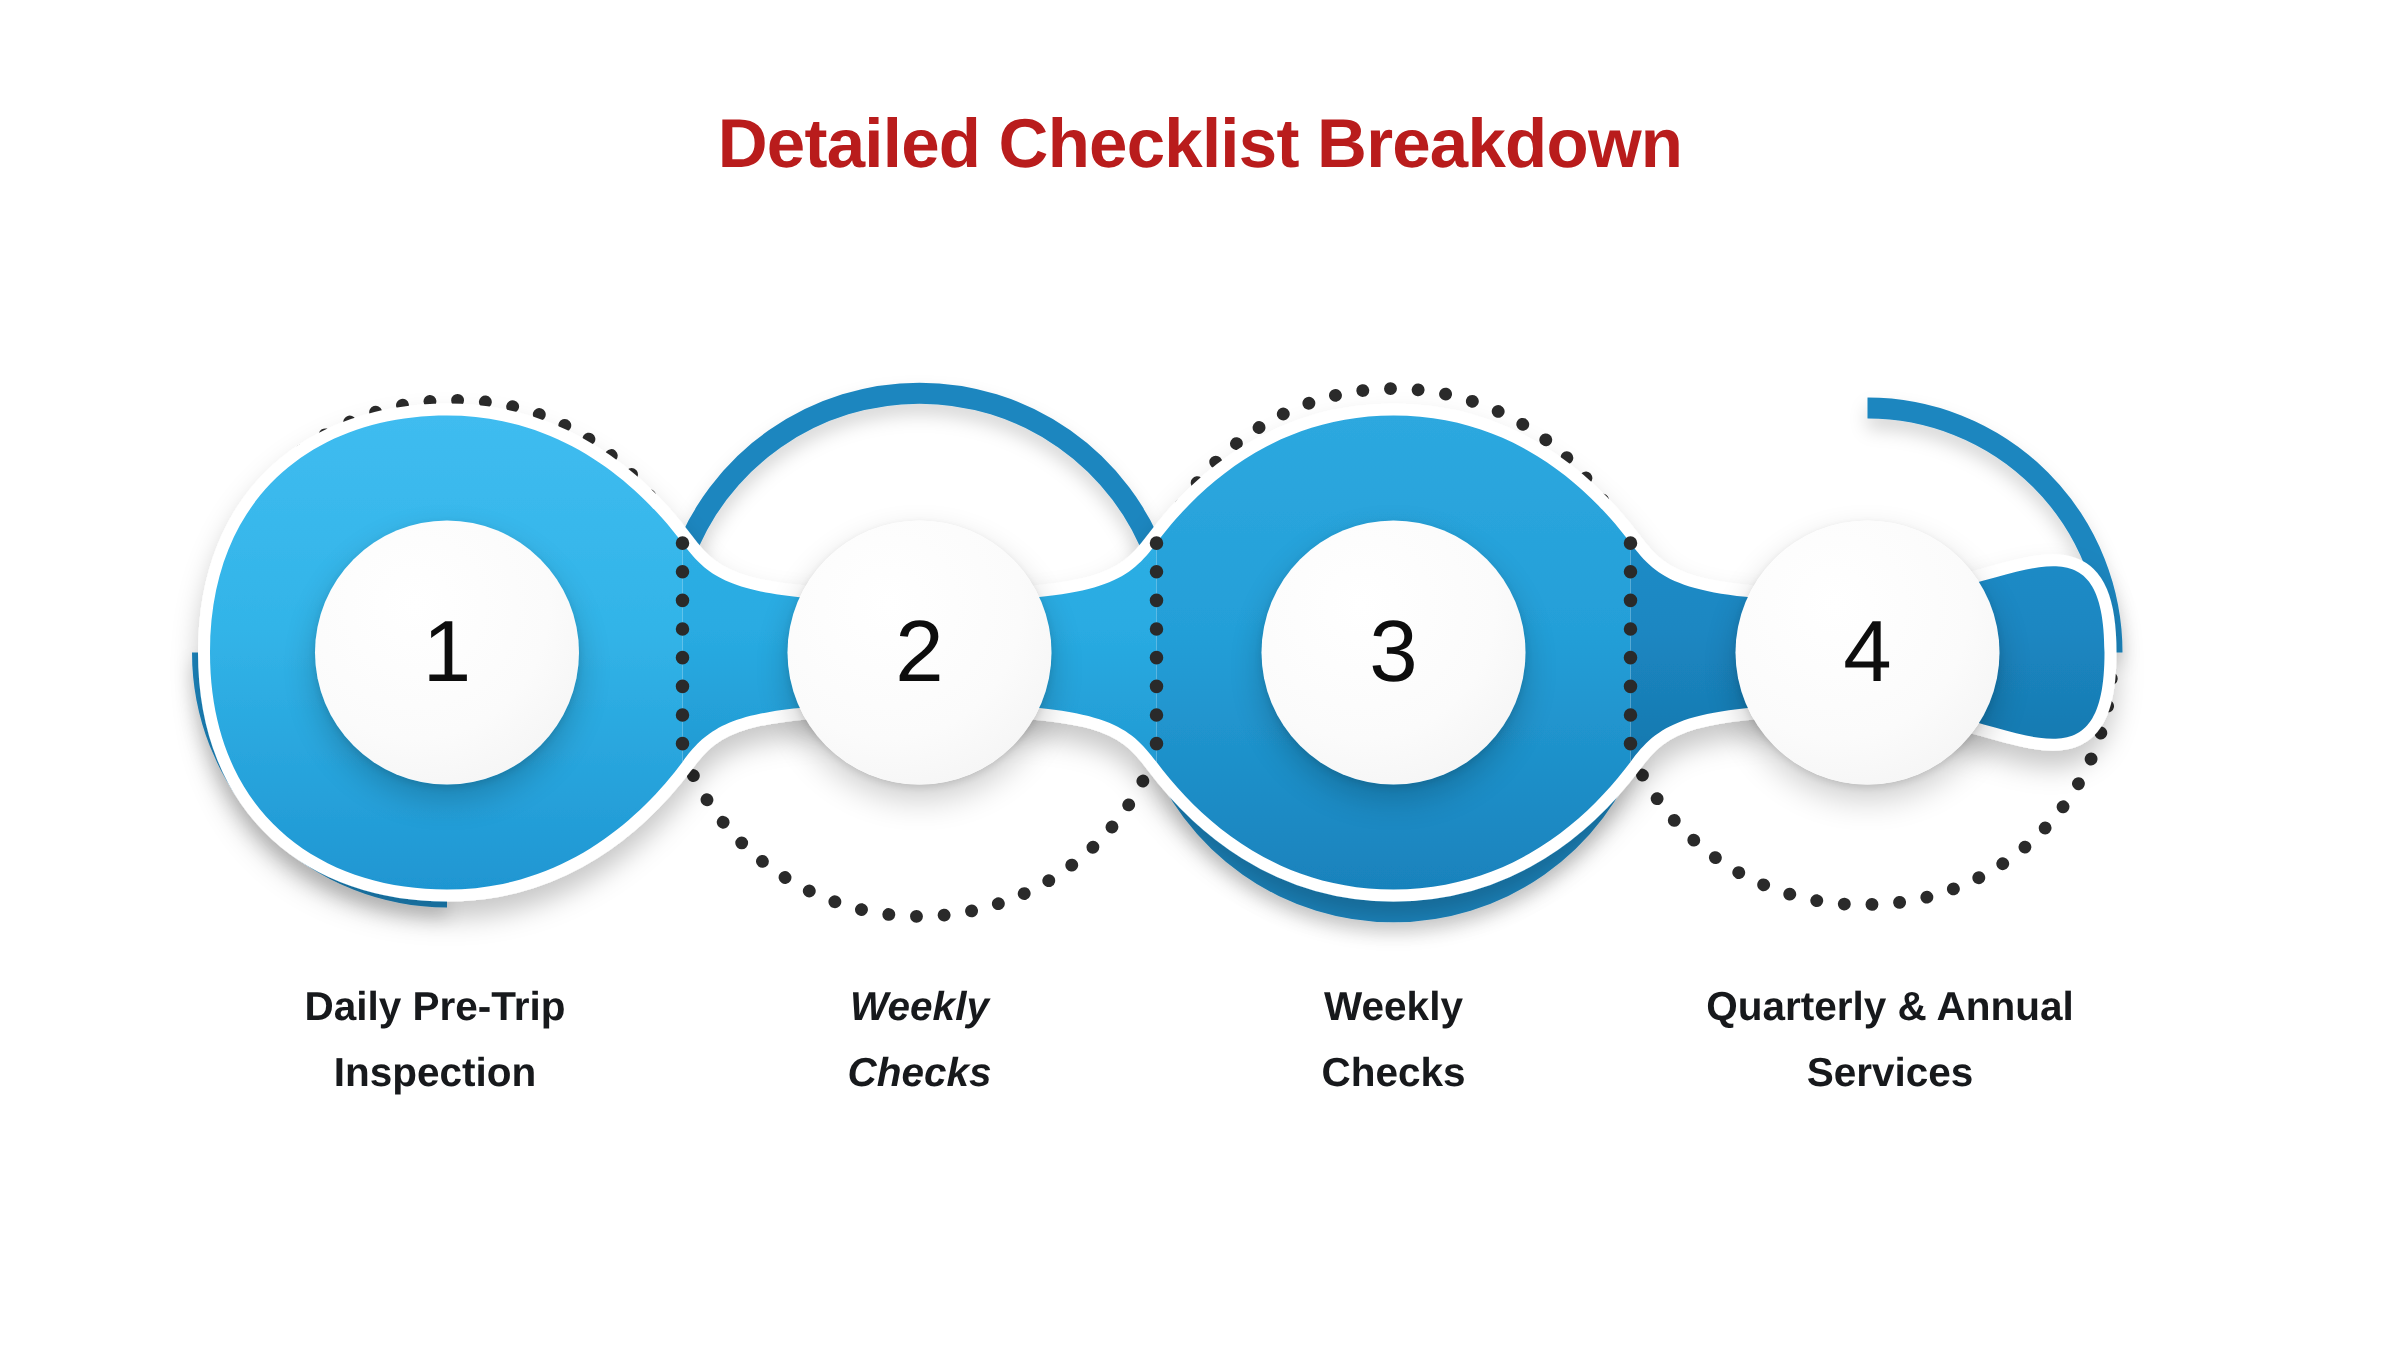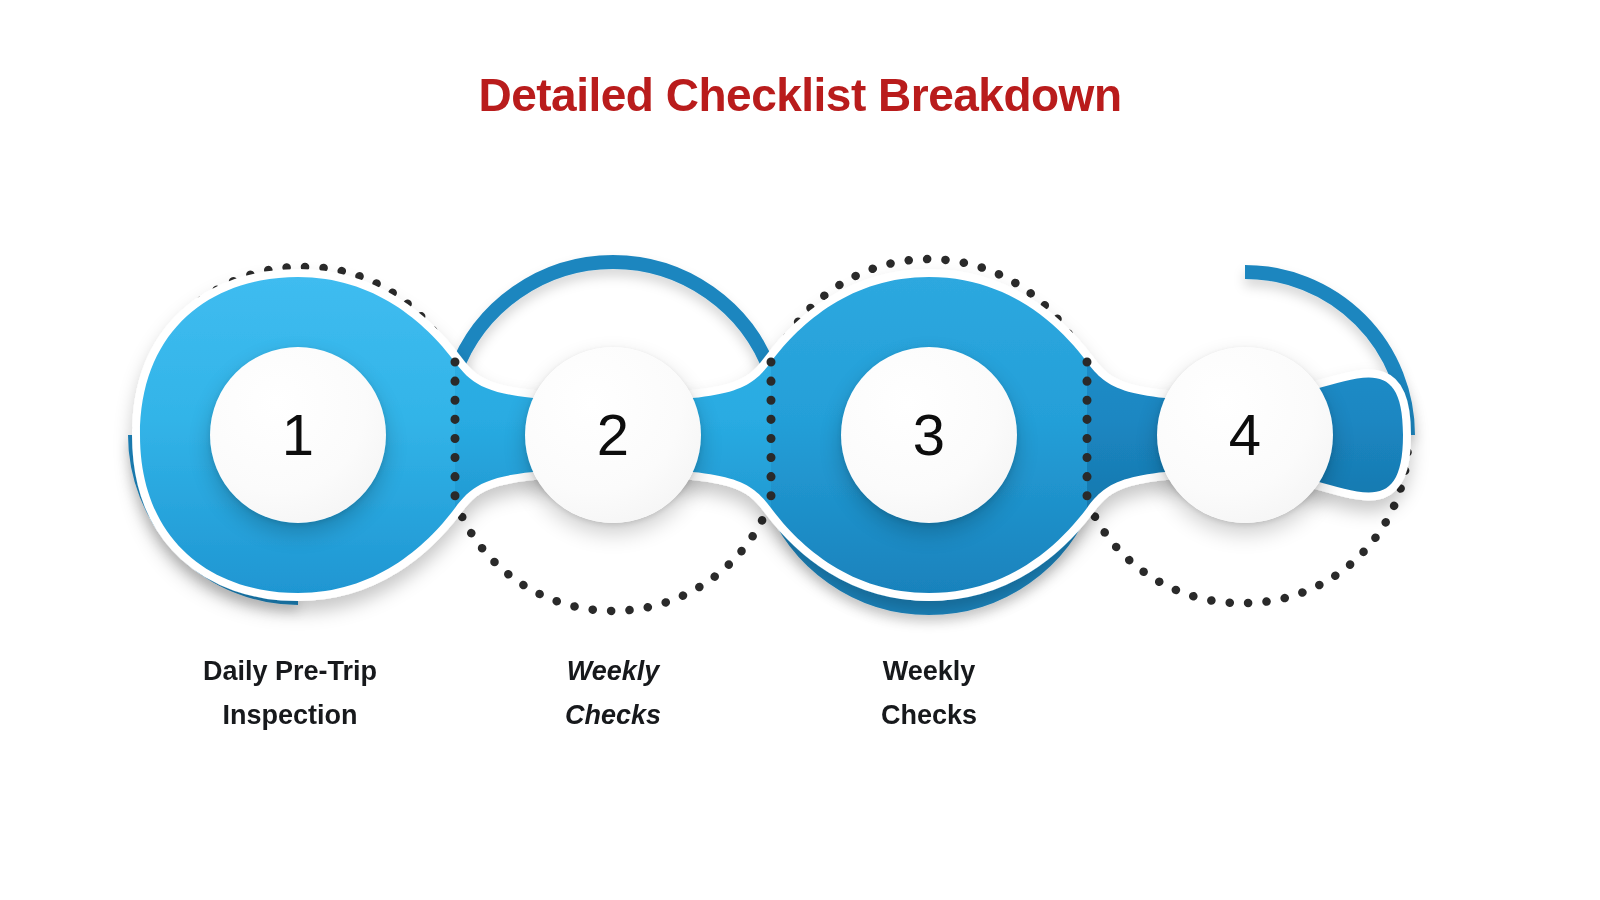--- a/index.html
+++ b/index.html
@@ -204,14 +204,16 @@
   <div class="node-number" style="left:1245px; top:435px;">
     <span>4</span>
   </div>
 
   <div class="node-label" style="left:290px; top:650px;">Daily Pre-Trip
 Inspection</div>
   <div class="node-label" style="left:613px; top:650px;font-style:italic;">Weekly
 Checks</div>
   <div class="node-label" style="left:929px; top:650px;">Weekly
 Checks</div>
+  <div class="node-label" style="left:1260px; top:650px;">Quarterly &amp; Annual
+Services</div>
 
 </div>
 
 </body></html>

